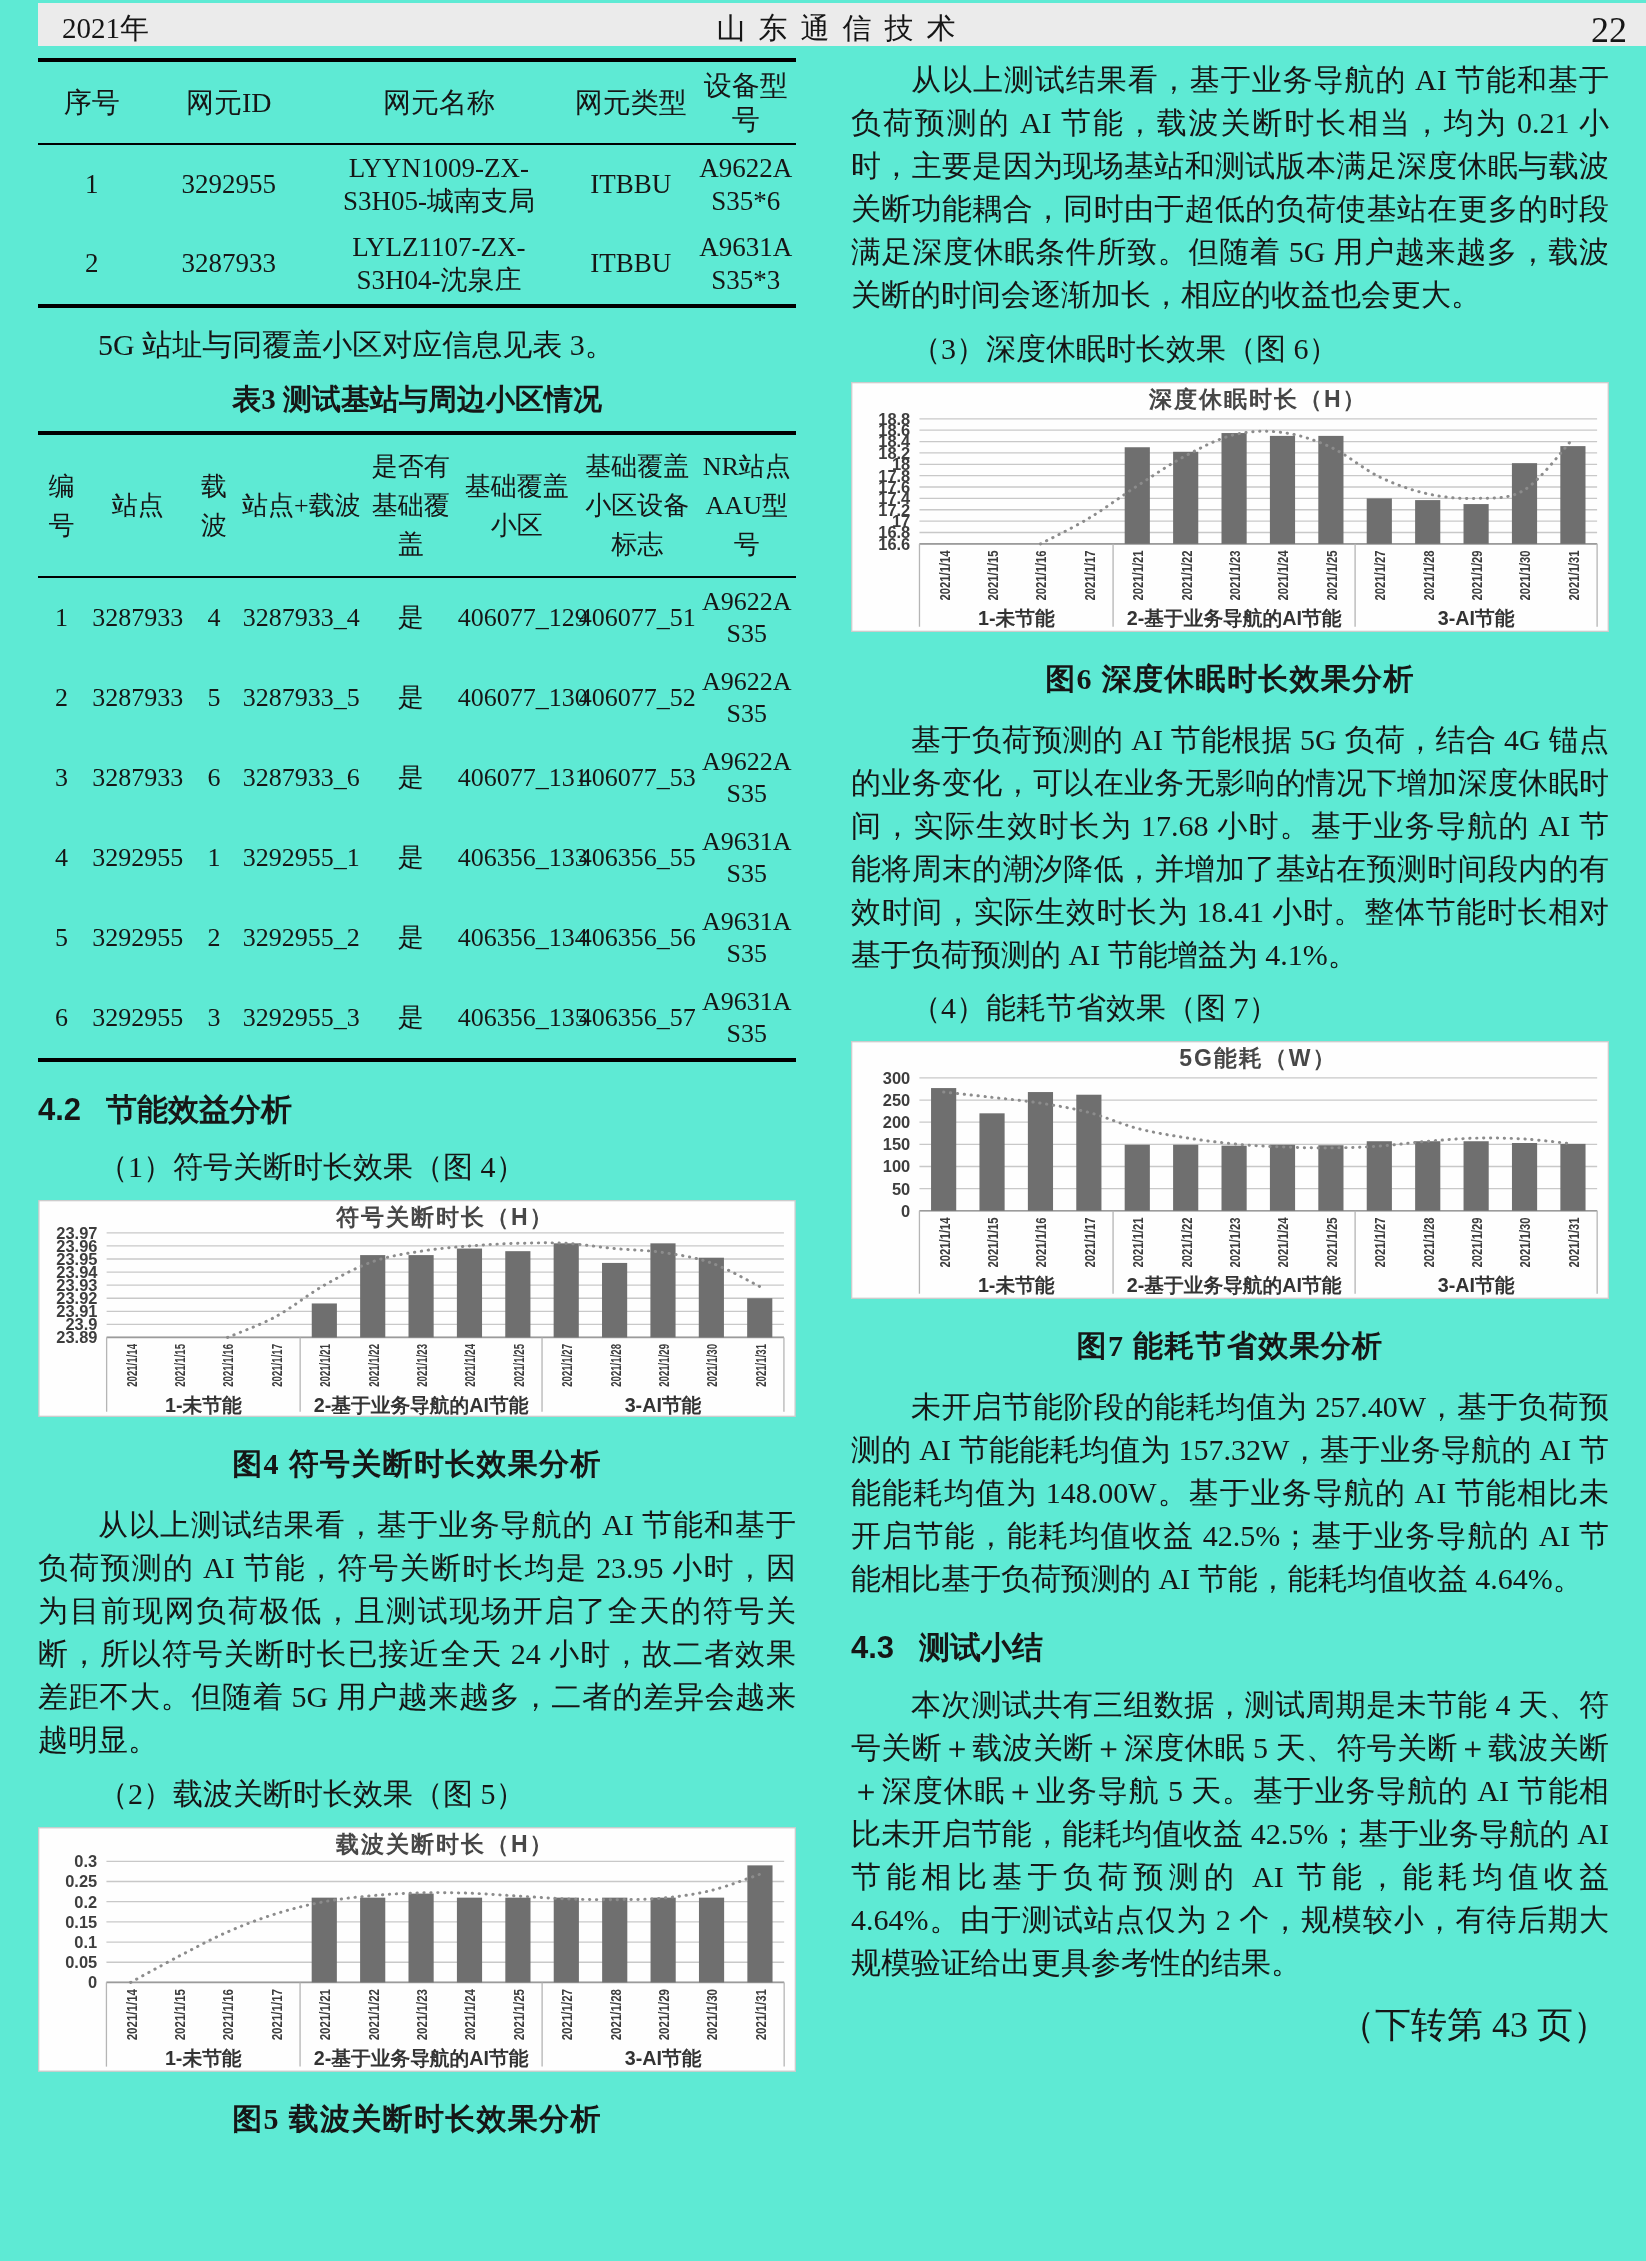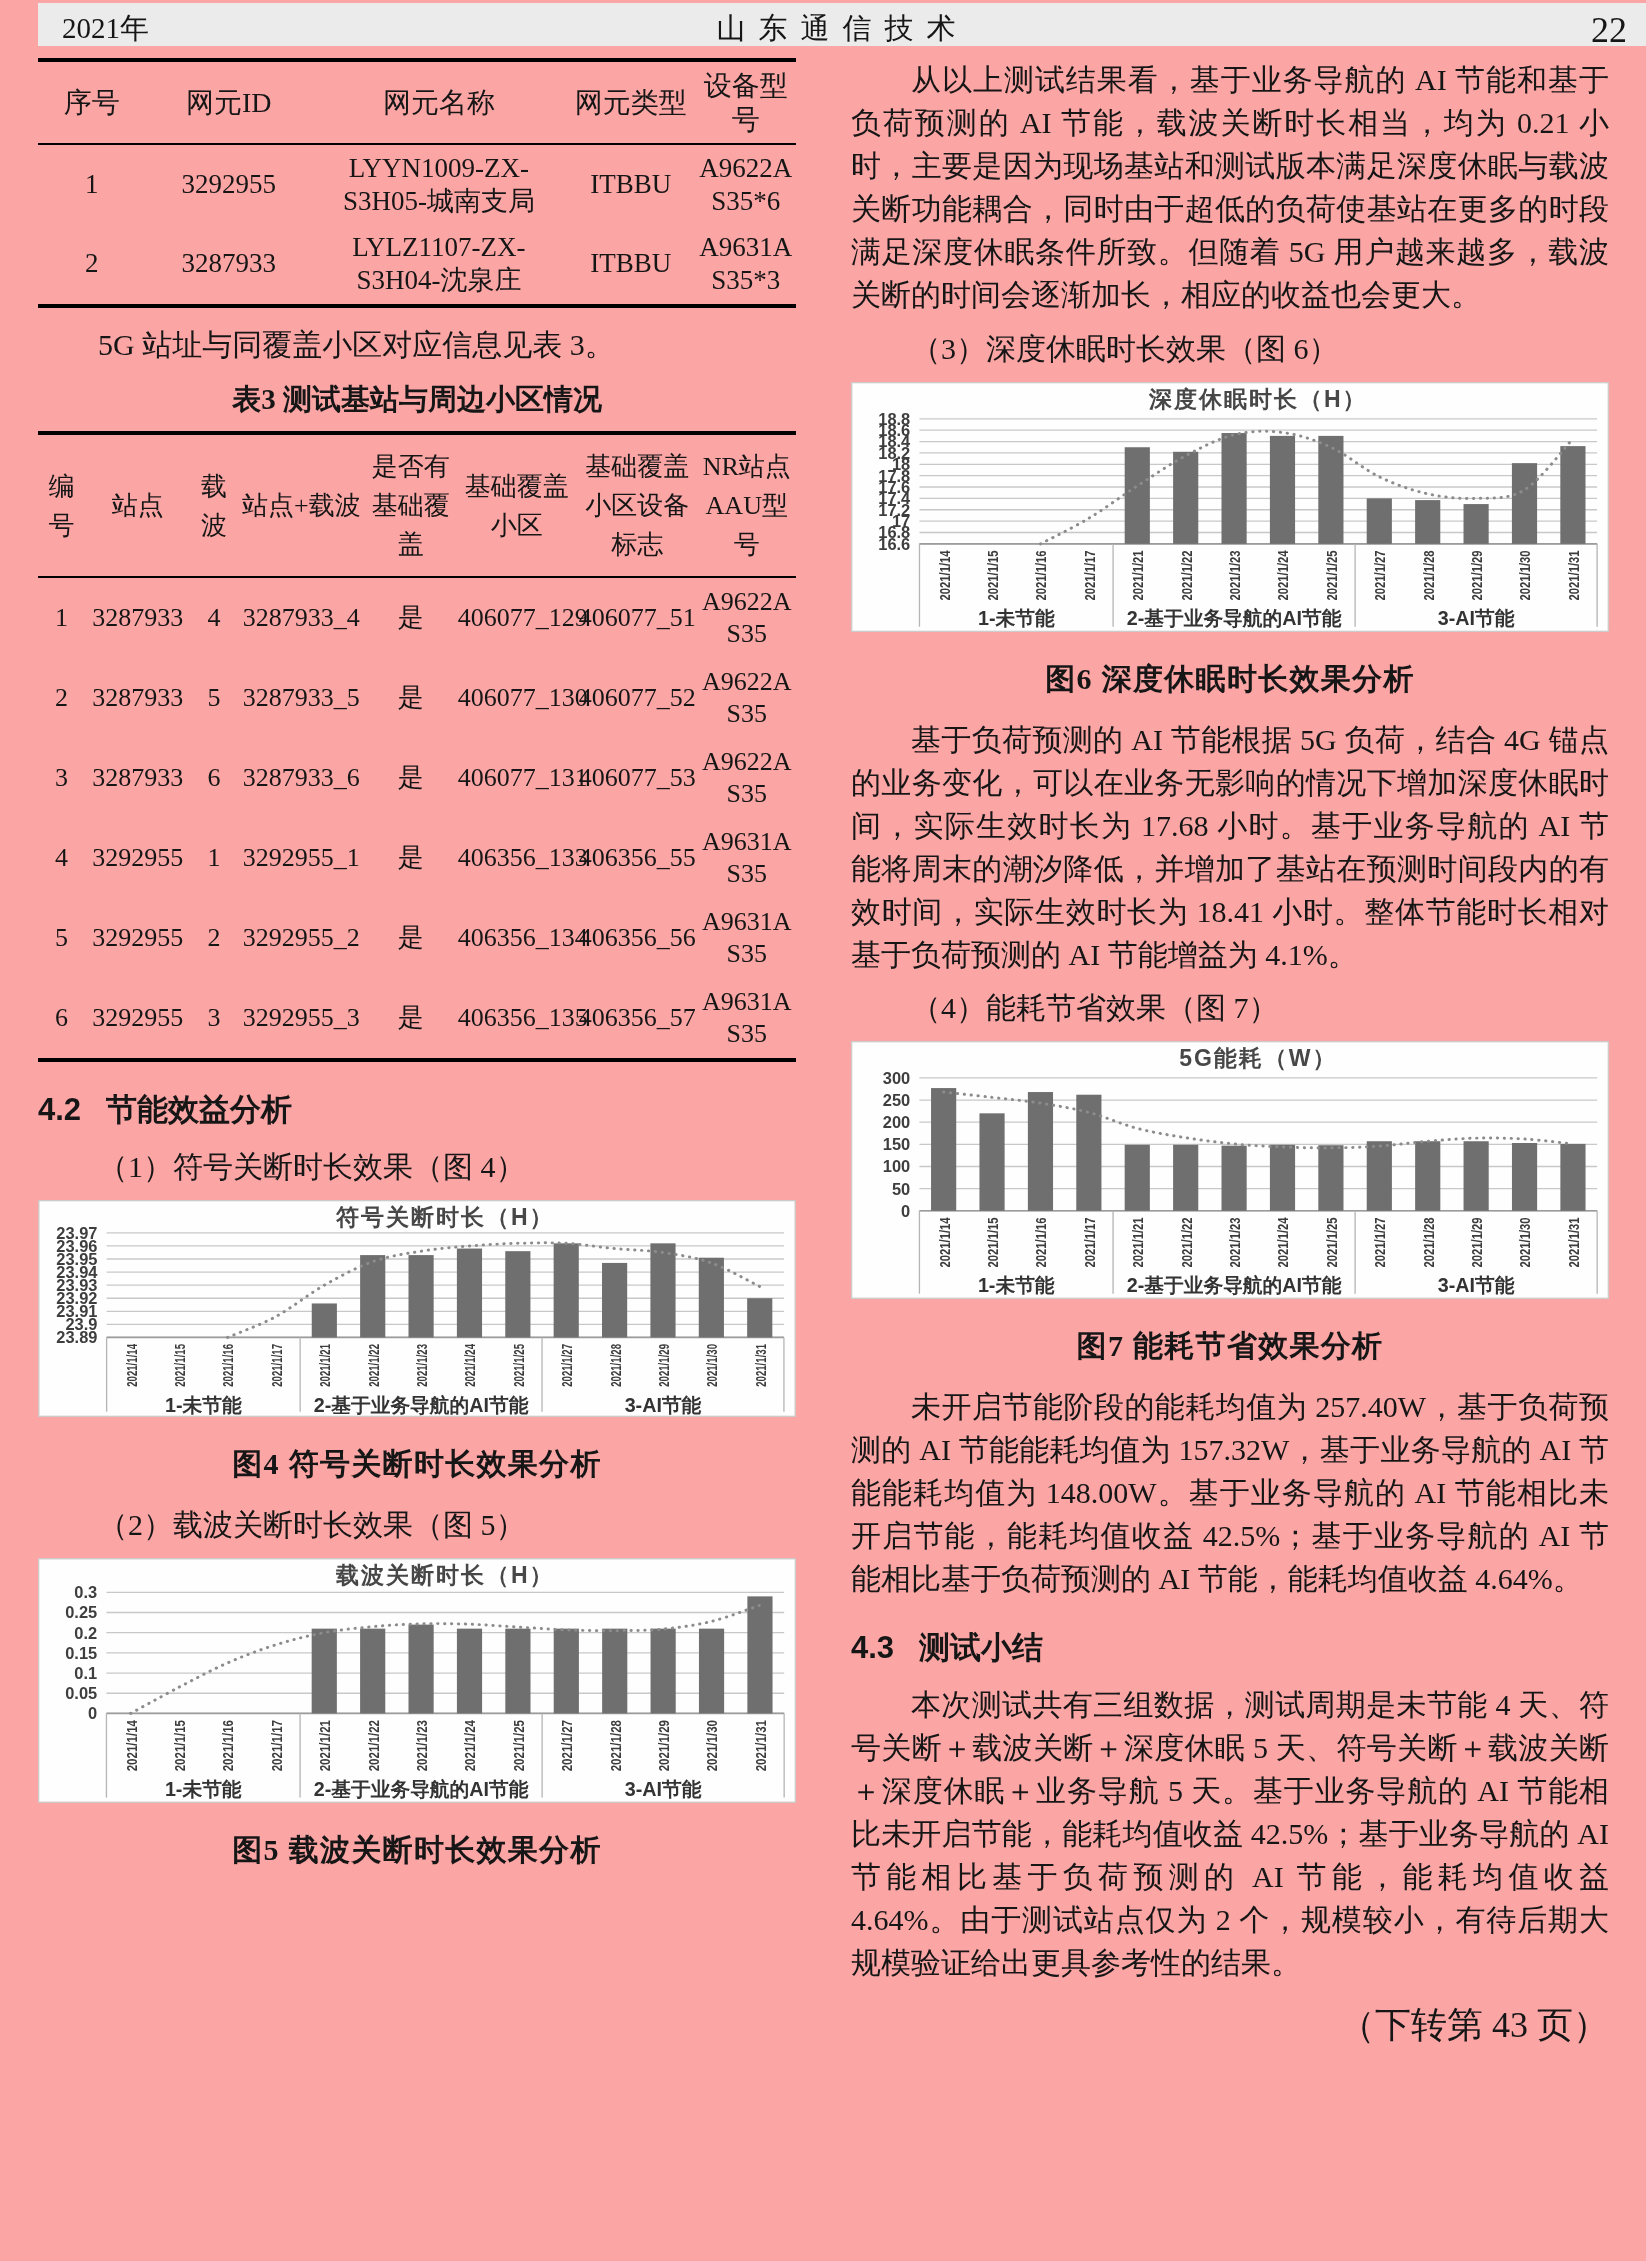--- a/index.html
+++ b/index.html
@@ -1,16 +1,16 @@
 <!DOCTYPE html>
 <html style="font-size:10.5px"><head>
 <meta charset="utf-8">
 <style>
   html,body{margin:0;padding:0;background:#fff;}
-  #page{position:relative;width:1647px;height:2261px;background:#fca5a5;overflow:hidden;
+  #page{position:relative;width:1647px;height:2261px;background:#5eead4;overflow:hidden;
         font-family:"Liberation Serif","DejaVu Serif",serif;color:#161616;}
   
   .page-header{position:absolute;left:38px;top:3.3px;width:1609px;height:43px;background:#ebebeb;}
   .ph-year{position:absolute;left:24px;top:6px;font-size:29px;}
   .ph-journal{position:absolute;left:50%;transform:translateX(-50%);top:6px;font-size:29px;letter-spacing:13px;}
   .ph-page{position:absolute;right:20px;top:6px;font-size:36px;}
   
   .col{position:absolute;top:58px;width:758px;font-size:30px;line-height:43px;text-align:justify;}
   .col-left{left:38px;}
   .col-right{left:851px;}
@@ -235,20 +235,21 @@
           <text transform="translate(1032.642857142857,284) rotate(-90)" class="date" textLength="65" lengthAdjust="spacingAndGlyphs">2021/1/30</text>
           <text transform="translate(1106.2142857142858,284) rotate(-90)" class="date" textLength="65" lengthAdjust="spacingAndGlyphs">2021/1/31</text>
           <text x="251.14285714285714" y="322" text-anchor="middle" class="glabel">1-未节能</text>
           <text x="582.2142857142858" y="322" text-anchor="middle" class="glabel">2-基于业务导航的AI节能</text>
           <text x="950.0714285714286" y="322" text-anchor="middle" class="glabel">3-AI节能</text>
           <text x="619" y="38" text-anchor="middle" class="ctitle">符号关断时长（H）</text>
         </svg>
     </figure>
     <div class="fig-caption">图4 符号关断时长效果分析</div>
 
+    <p>从以上测试结果看，基于业务导航的 AI 节能和基于负荷预测的 AI 节能，符号关断时长均是 23.95 小时，因为目前现网负荷极低，且测试现场开启了全天的符号关断，所以符号关断时长已接近全天 24 小时，故二者效果差距不大。但随着 5G 用户越来越多，二者的差异会越来越明显。</p>
 
     <p class="item">（2）载波关断时长效果（图 5）</p>
 
     <figure class="chart">
       <svg xmlns="http://www.w3.org/2000/svg" width="758" height="245" viewBox="0 0 1152 372" style="font-size:45px">
           <rect x="1" y="1" width="1150" height="370" fill="#fefefe" stroke="#cccccc" stroke-width="2"></rect>
           <line x1="104" y1="236" x2="1134" y2="236" stroke="#c8c8c8" stroke-width="2"></line>
           <text x="90" y="245" text-anchor="end" class="tick">0</text>
           <line x1="104" y1="205.33333333333331" x2="1134" y2="205.33333333333331" stroke="#c8c8c8" stroke-width="2"></line>
           <text x="90" y="214.33333333333331" text-anchor="end" class="tick">0.05</text>

